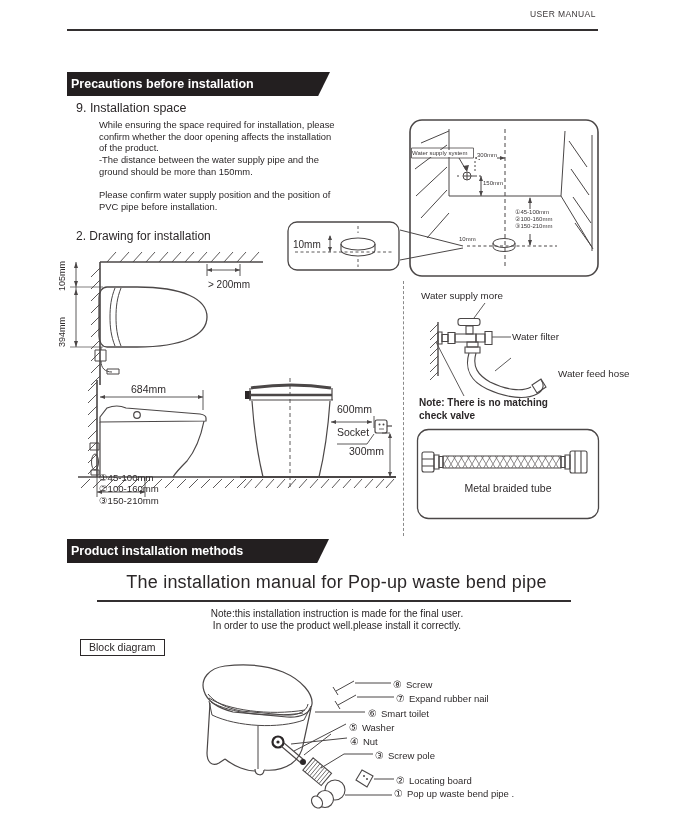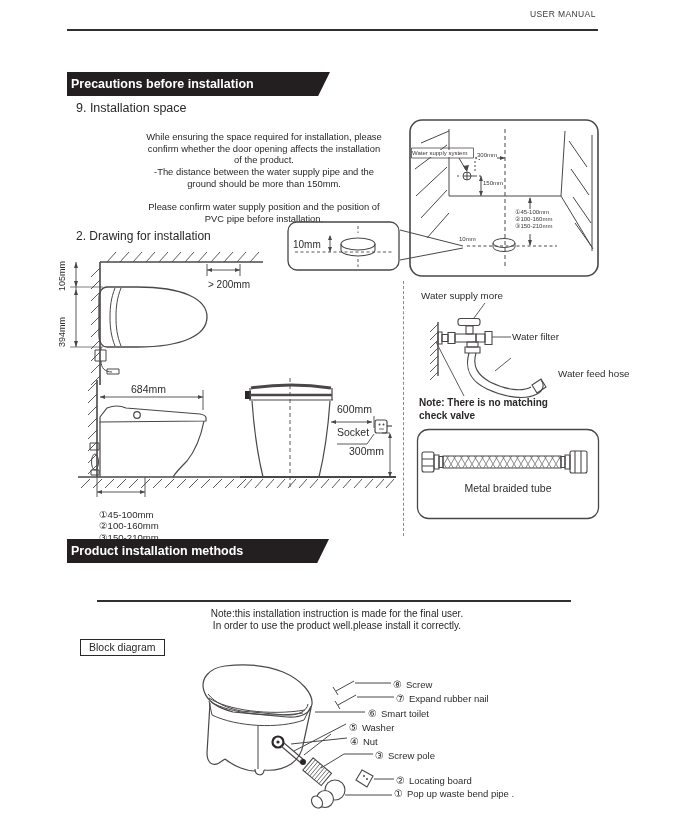--- a/index.html
+++ b/index.html
@@ -33,21 +33,21 @@
 </head>
 <body>
 
 <div class="page">
 
   <div class="abs" style="top:9px;left:530px;font-size:8.5px;letter-spacing:.4px;color:#3b3738;">USER MANUAL</div>
   <div class="abs rule" style="left:67px;top:29px;width:531px;height:2px;"></div>
 
   <div class="abs banner" style="left:67px;top:72px;width:263px;height:24px;">Precautions before installation</div>
   <div class="abs h1" style="left:76px;top:101px;">9. Installation space</div>
-  <div class="abs body-text pre" style="left:99px;top:131px;width:330px;text-align:center;">While ensuring the space required for installation, please
+  <div class="abs body-text pre" style="left:99px;top:119px;width:330px;">While ensuring the space required for installation, please
 confirm whether the door opening affects the installation
 of the product.
 -The distance between the water supply pipe and the
 ground should be more than 150mm.
 
 Please confirm water supply position and the position of
 PVC pipe before installation.</div>
   <div class="abs h2" style="left:76px;top:229px;">2. Drawing for installation</div>
 
   <svg class="abs" style="left:409px;top:119px;" width="190" height="158" viewBox="0 0 190 158">
@@ -169,21 +169,21 @@
       <rect x="21" y="100" width="8" height="5"></rect>
     </g>
     <g fill="#4b4747">
       <polygon points="30,27 35,25 35,29"></polygon>
         <polygon points="133,27 128,25 128,29"></polygon>
       <polygon points="27,122 32,120 32,124"></polygon>
         <polygon points="75,122 70,120 70,124"></polygon>
     </g>
   </svg>
   <div class="abs dim-lg" style="left:131px;top:383px;">684mm</div>
-  <div class="abs pre" style="left:99px;top:509px;font-size:9.6px;line-height:11.4px;color:#2f2b2c;">①45-100mm
+  <div class="abs pre" style="left:99px;top:472px;font-size:9.6px;line-height:11.4px;color:#2f2b2c;">①45-100mm
 ②100-160mm
 ③150-210mm</div>
 
   <svg class="abs" style="left:238px;top:374px;" width="160" height="118" viewBox="0 0 160 118">
     <g class="ln" stroke-width="3">
       <path d="M13,14 Q53,8 93,14"></path>
     </g>
     <rect x="7" y="17" width="6" height="8" fill="#2b2728"></rect>
     <g class="ln" stroke-width="2.4">
         <path d="M12,21 H94"></path>
@@ -271,20 +271,21 @@
       <rect x="27" y="28" width="118" height="12" fill="url(#braidp)"></rect>
       <rect x="145" y="28.5" width="4" height="11"></rect>
       <rect x="149" y="27" width="5" height="14"></rect>
       <rect x="154" y="23" width="17" height="22" rx="2"></rect>
       <path d="M159,23 V45 M165,23 V45"></path>
     </g>
   </svg>
   <div class="abs dim-lg" style="left:416px;top:482px;width:184px;text-align:center;">Metal braided tube</div>
 
   <div class="abs banner" style="left:67px;top:539px;width:262px;height:24px;">Product installation methods</div>
+  <div class="abs title" style="left:50px;top:572px;width:573px;">The installation manual for Pop-up waste bend pipe</div>
   <div class="abs rule" style="left:97px;top:600px;width:474px;height:2px;"></div>
   <div class="abs note2 pre" style="left:67px;top:608px;width:540px;">Note:this installation instruction is made for the final user.
 In order to use the product well.please install it correctly.</div>
   <div class="abs blockbox" style="left:80px;top:639px;">Block diagram</div>
 
   <svg class="abs" style="left:165px;top:648px;" width="508" height="172" viewBox="0 0 508 172">
     <g class="ln" stroke-width="1.2">
       <path d="M60,18 C44,20 35,31 39,43 C42,53 53,60 68,64 L122,69 C136,70 146,65 147,56 C148,46 137,32 118,24 C98,16 76,16 60,18 Z"></path>
       <path d="M43,46 C50,55 62,60 76,63 L120,67 C133,68 142,63 143,56" stroke-width="1"></path>
       <path d="M44,50 C62,62 104,68 140,62" stroke-width="1"></path>

